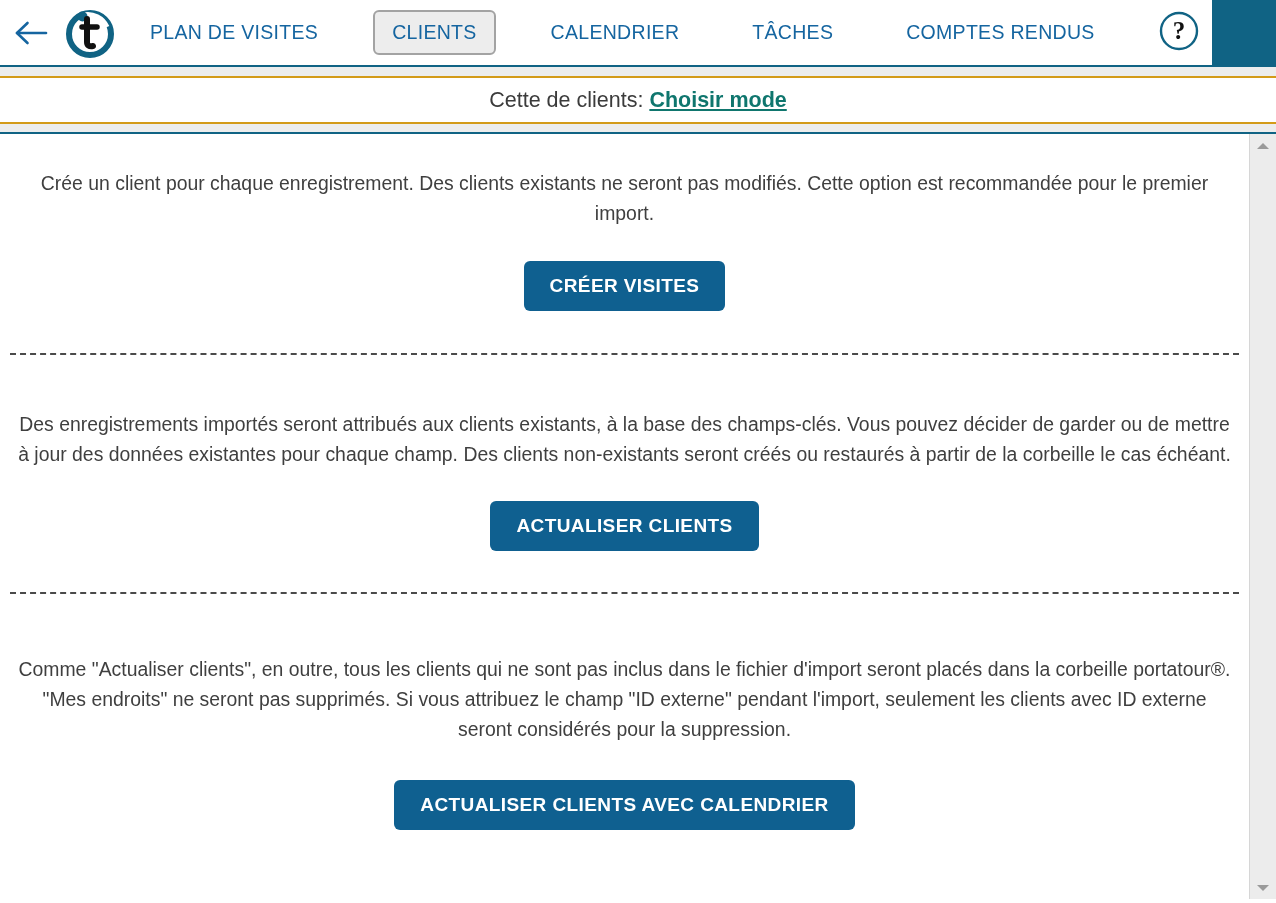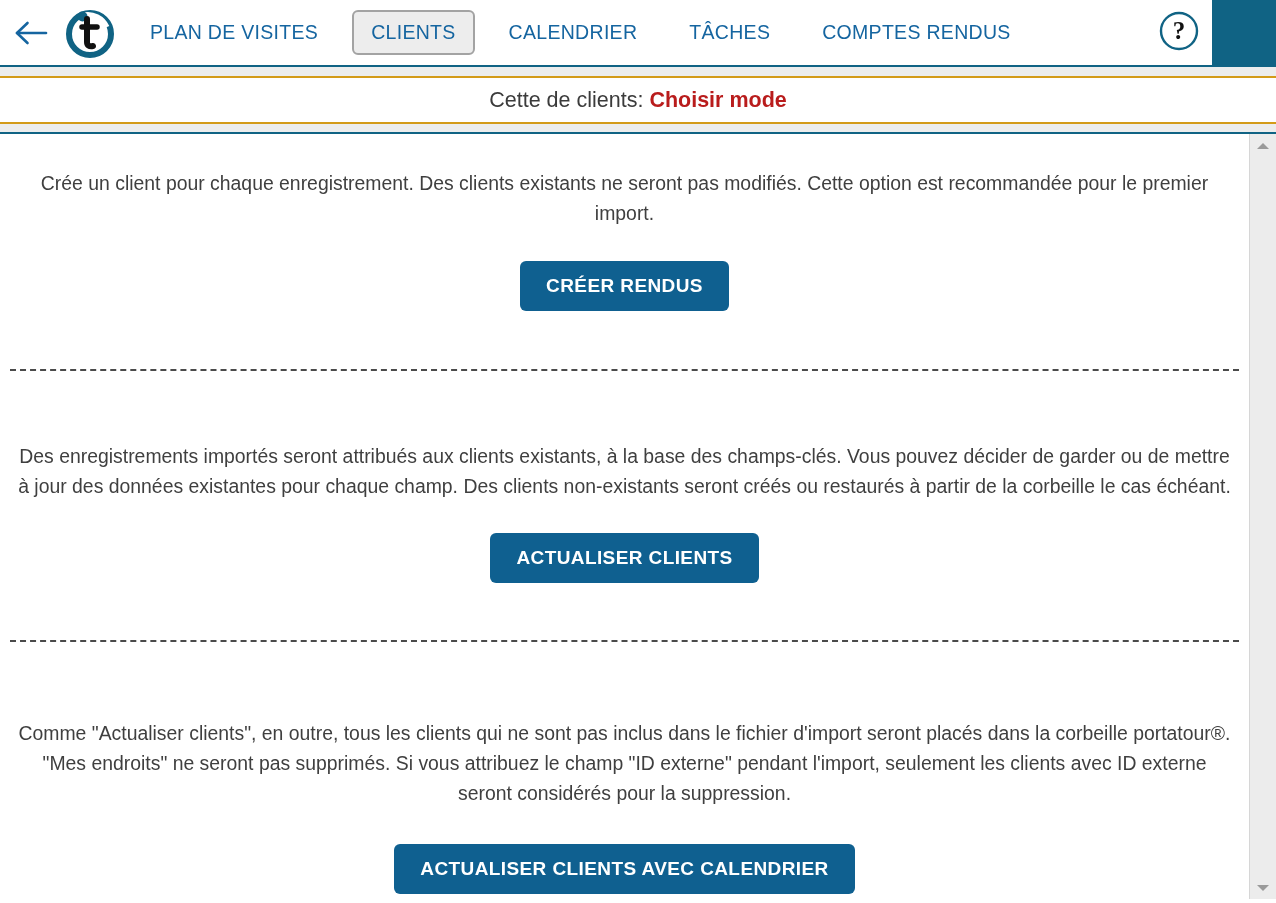--- a/index.html
+++ b/index.html
@@ -42,20 +42,21 @@
     align-items: center;
     justify-content: center;
     margin-right: 14px;
   }
 
   .nav-items {
     display: flex;
     align-items: center;
     flex: 1;
     height: 67px;
+    gap: 21px;
   }
   .nav-item {
     color: #1565a0;
     font-size: 19.5px;
     letter-spacing: 0.3px;
     padding: 9px 17px;
     margin-right: 16px;
     white-space: nowrap;
     cursor: pointer;
     border: 1px solid transparent;
@@ -105,21 +106,21 @@
     height: 44px;
     display: flex;
     align-items: center;
     justify-content: center;
   }
   .titleband .title-text {
     font-size: 21.5px;
     color: #3b3b3b;
     font-family: "Liberation Sans", sans-serif;
   }
-  .titleband .title-text b { color: #b91c1c; }
+  .titleband .title-text b { color: #0f766e; text-decoration: underline; }
   .titleband-bottomgap {
     height: 10px;
     background: #eceded;
     border-bottom: 2px solid #106384;
     box-sizing: border-box;
   }
 
   
   .content-region {
     position: relative;
@@ -127,21 +128,21 @@
     display: flex;
   }
   .content {
     flex: 1;
     background: #ffffff;
     position: relative;
     overflow: hidden;
   }
 
   .section {
-    padding: 16px 14px;
+    padding: 0 14px;
   }
   .section-text {
     text-align: center;
     font-size: 19.4px;
     line-height: 30px;
     color: #3f3f3f;
     font-family: "Liberation Sans", sans-serif;
     margin: 0 auto;
     max-width: 1222px;
   }
@@ -279,21 +280,21 @@
 <div class="titleband-bottomgap"></div>
 
 <div class="content-region">
 
   <div class="content">
 
     <div class="section s1">
       <p class="section-text">Crée un client pour chaque enregistrement. Des clients existants ne seront pas modifiés. Cette option est recommandée pour le premier import.</p>
       <div class="gap-btn-top"></div>
       <div class="btn-row">
-        <button class="action-btn">CRÉER RENDUS</button>
+        <button class="action-btn">CRÉER VISITES</button>
       </div>
     </div>
 
     <div class="gap-sep-top"></div>
     <hr class="sep">
     <div class="gap-sep-bot"></div>
 
     <div class="section">
       <p class="section-text">Des enregistrements importés seront attribués aux clients existants, à la base des champs-clés. Vous pouvez décider de garder ou de mettre à jour des données existantes pour chaque champ. Des clients non-existants seront créés ou restaurés à partir de la corbeille le cas échéant.</p>
       <div class="gap-btn-top2"></div>

